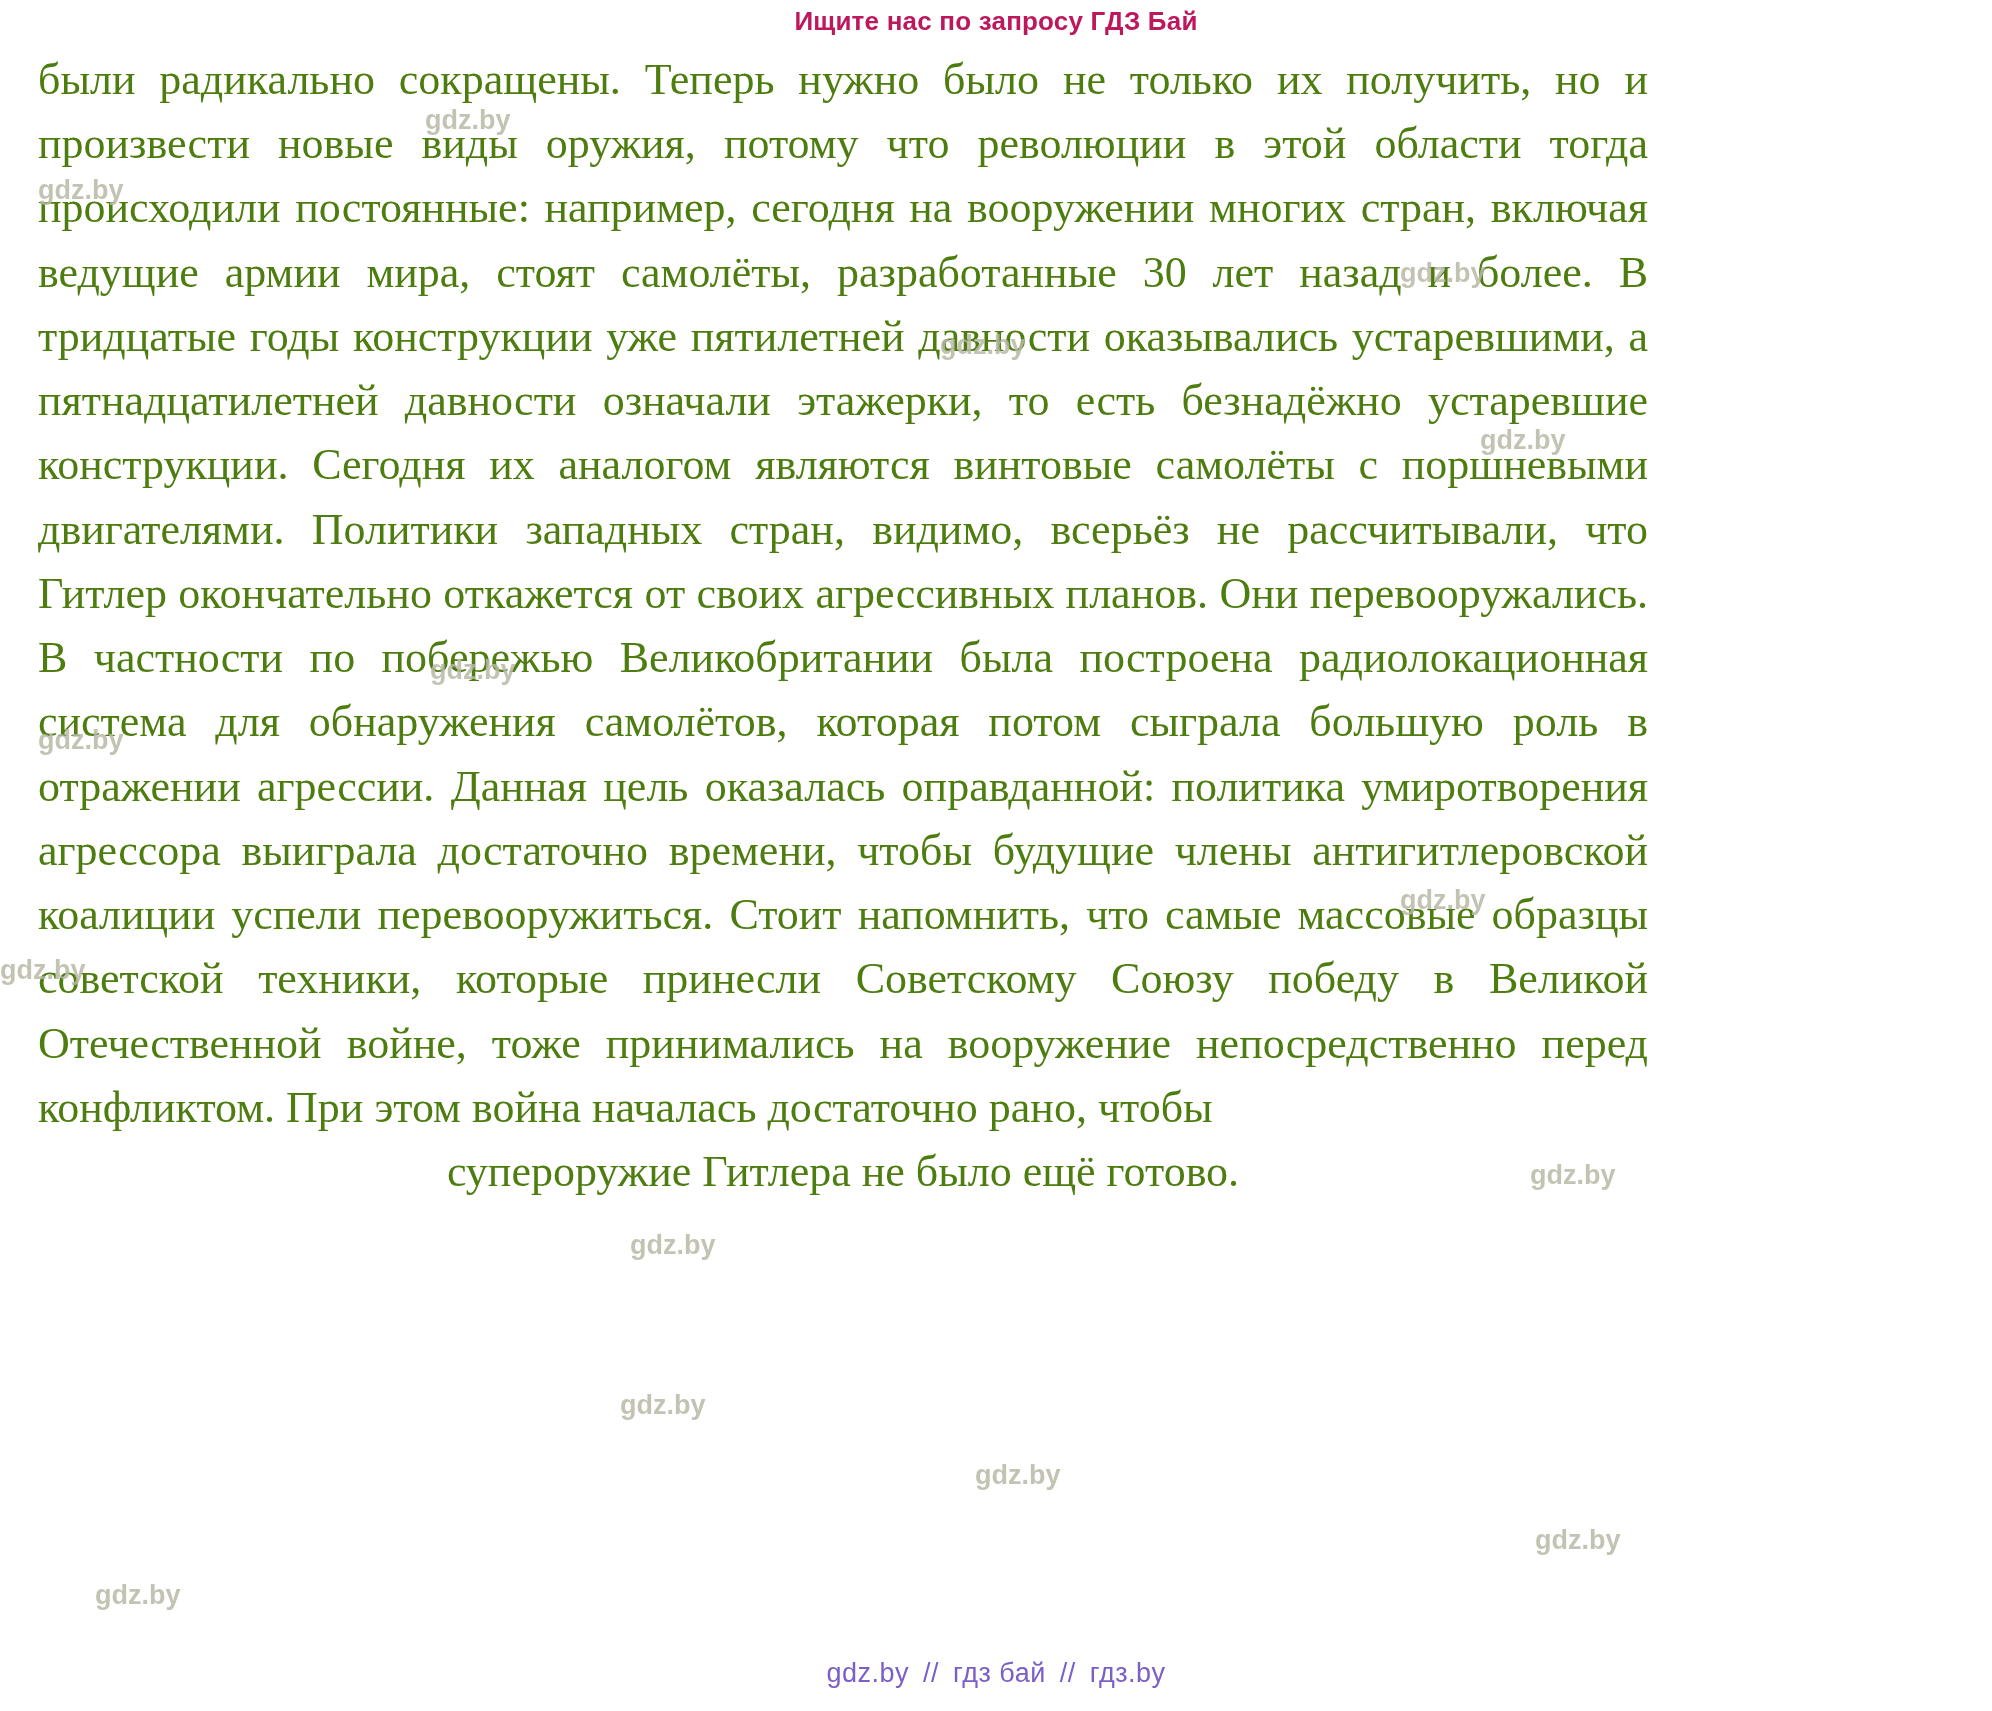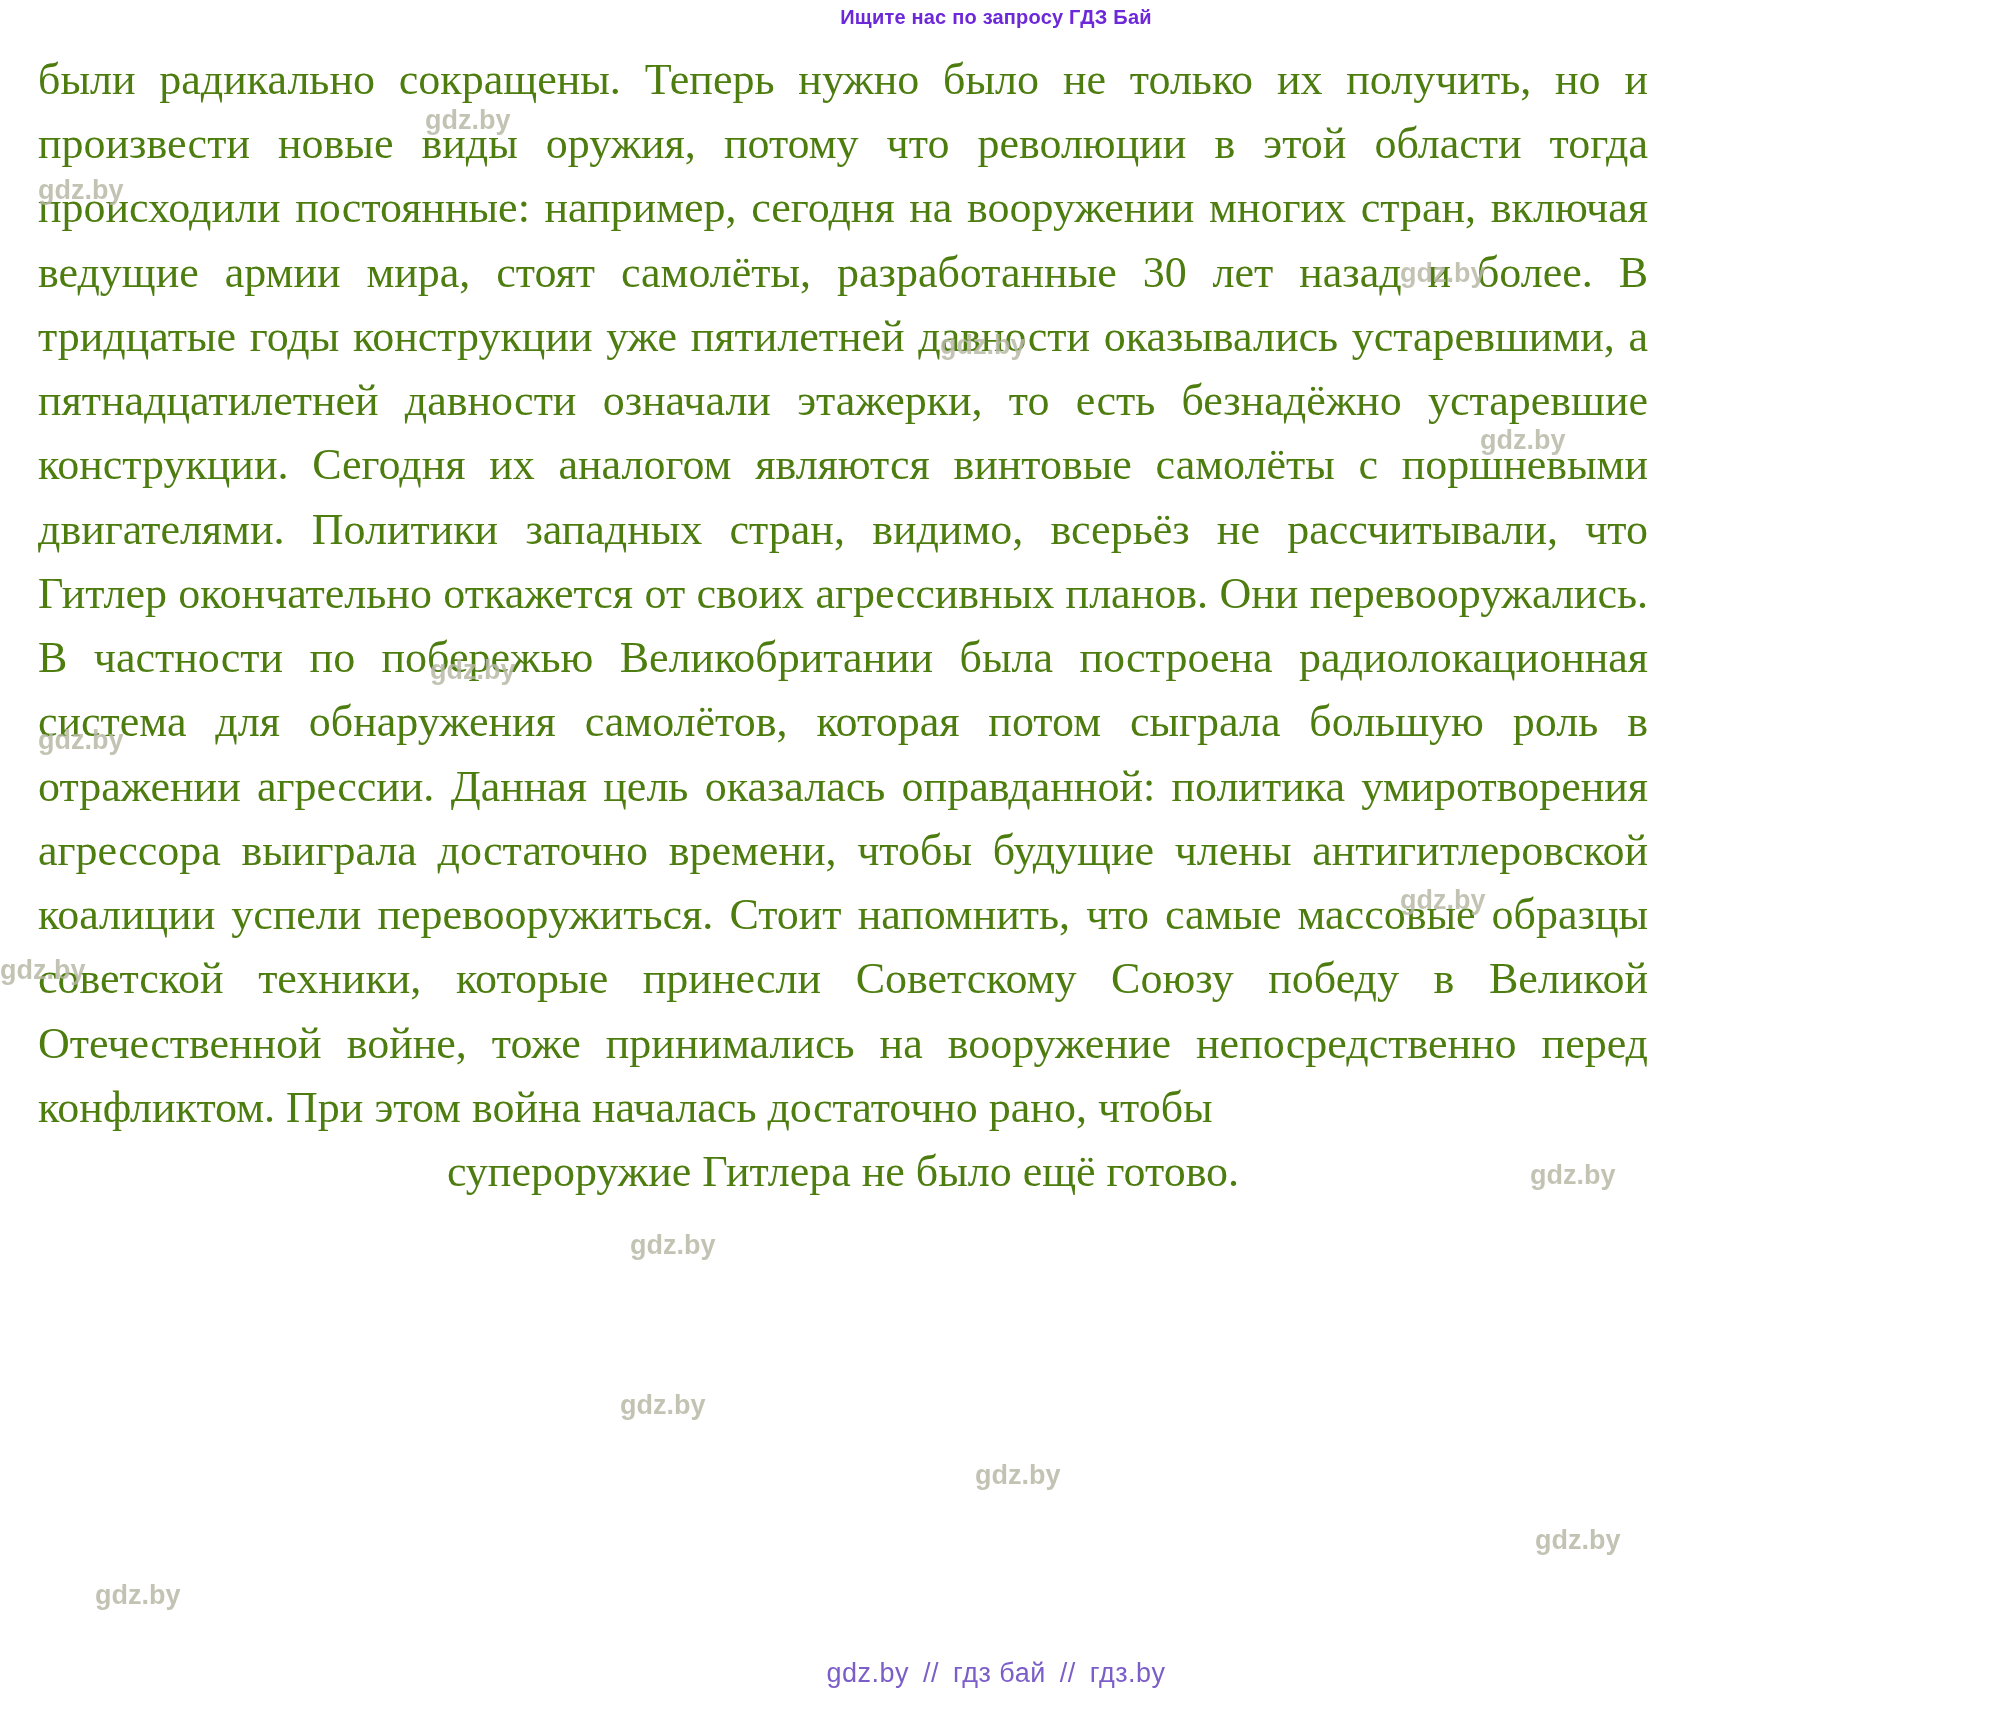--- a/index.html
+++ b/index.html
@@ -17,22 +17,22 @@
 
   
   .top-banner {
     position: absolute;
     top: 6px;
     left: 0;
     width: 100%;
     text-align: center;
     font-family: "Liberation Sans", sans-serif;
     font-weight: bold;
-    font-size: 20px;
-    color: #6d28d9;
+    font-size: 26px;
+    color: #be185d;
     letter-spacing: 0.2px;
   }
 
   
   .page {
     position: absolute;
     top: 48px;
     left: 38px;
     width: 1610px;
   }

